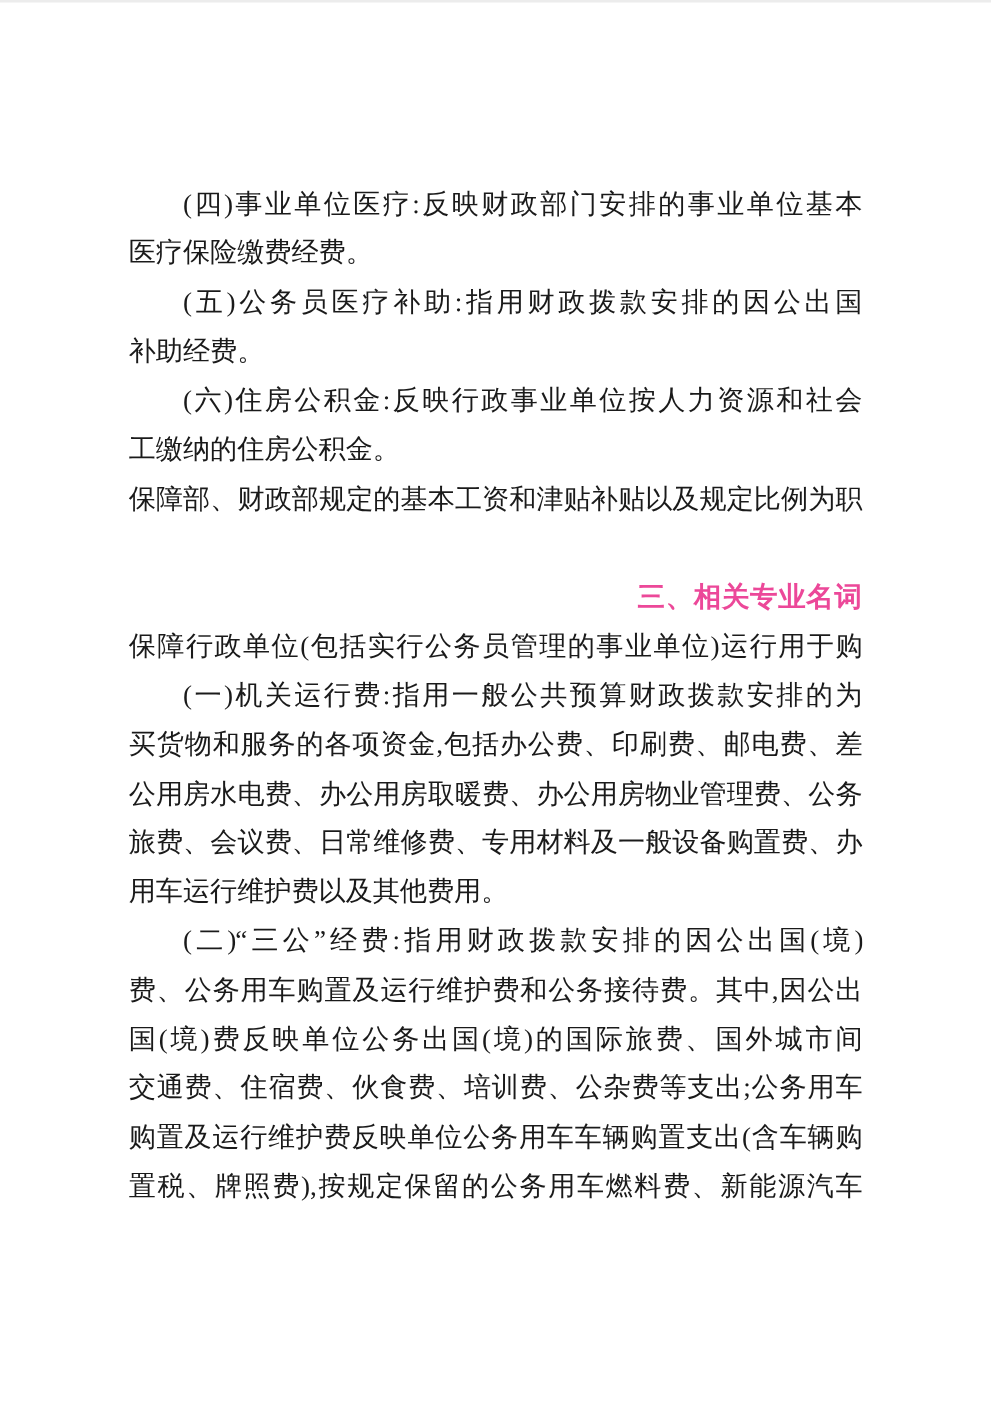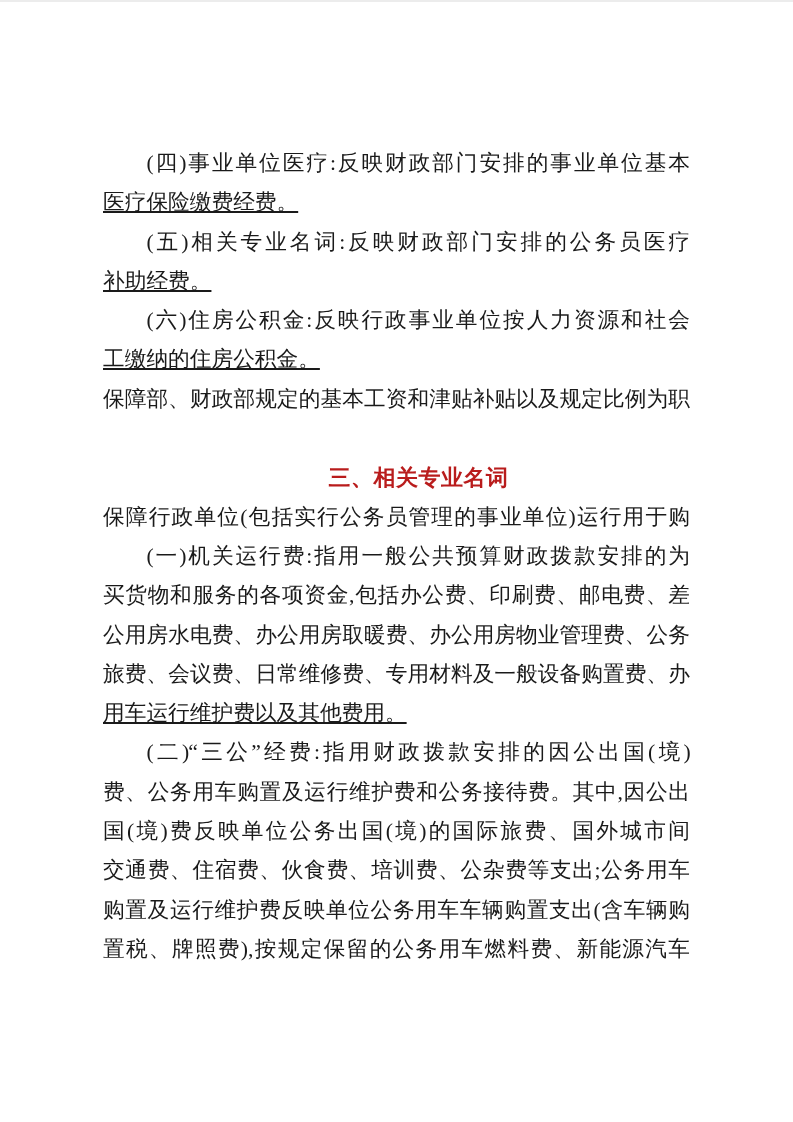--- a/index.html
+++ b/index.html
@@ -45,57 +45,56 @@
     text-align-last: justify;
     text-justify: inter-character;
     white-space: nowrap;
   }
   .ln.first {
     text-indent: 2em;
   }
   .ln.natural {
     text-align: right;
     text-align-last: left;
-    text-decoration: underline;
   }
   .ln.tight {
     letter-spacing: -0.85px;
   }
   .blank-line {
     height: 39.3px;
   }
   .heading {
     margin: 0;
     padding: 0;
     font-size: 22px;
     font-weight: bold;
     line-height: 39.3px;
     height: 39.3px;
     overflow: hidden;
     text-indent: 2em;
-    text-align: center;
+    text-align: right;
     letter-spacing: 0.5px;
-    color: #b91c1c;
+    color: #ec4899;
   }
 </style>
 </head>
 <body>
 
 <div class="page">
   <div class="top-edge"></div>
 
   <div class="content">
 
     <div class="para">
       <p class="ln first">(四)事业单位医疗:反映财政部门安排的事业单位基本</p>
       <p class="ln natural">医疗保险缴费经费。</p>
     </div>
 
     <div class="para">
-      <p class="ln first">(五)相关专业名词:反映财政部门安排的公务员医疗</p>
+      <p class="ln first">(五)公务员医疗补助:指用财政拨款安排的因公出国</p>
       <p class="ln natural">补助经费。</p>
     </div>
 
     <div class="para">
       <p class="ln first">(六)住房公积金:反映行政事业单位按人力资源和社会</p>
       <p class="ln natural">工缴纳的住房公积金。</p>
       <p class="ln">保障部、财政部规定的基本工资和津贴补贴以及规定比例为职</p>
     </div>
 
     <div class="blank-line"></div>

